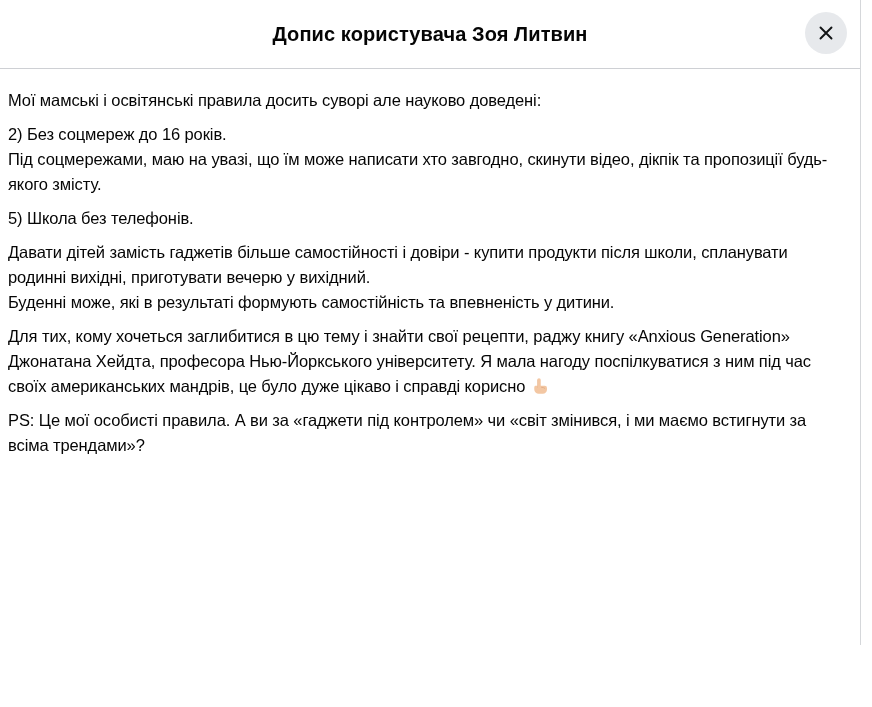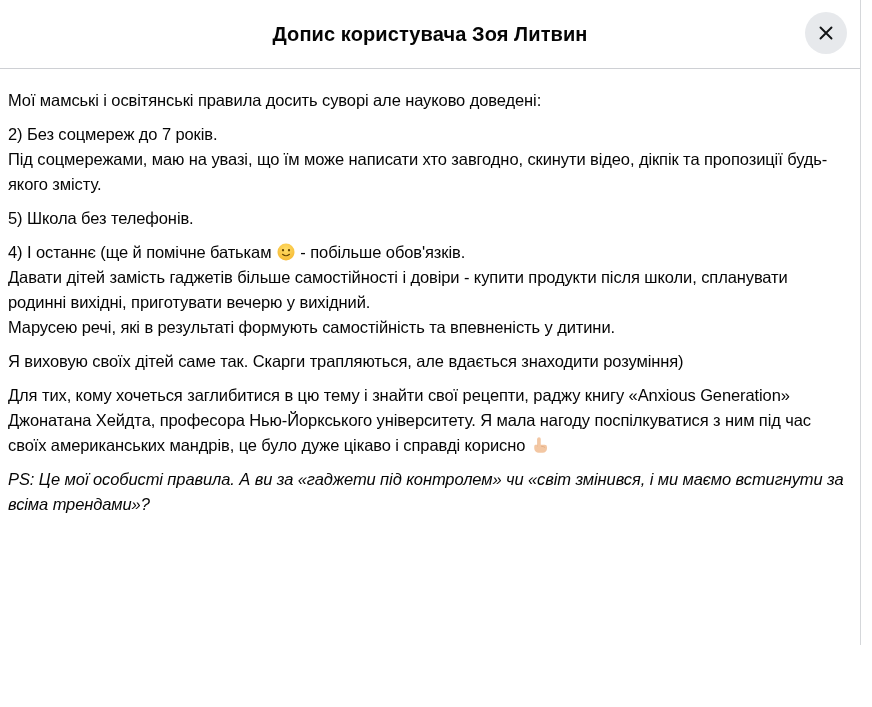--- a/index.html
+++ b/index.html
@@ -70,21 +70,21 @@
     flex: 1;
     padding: 19px 12px 0 8px;
     font-size: 16.5px;
     line-height: 25px;
     color: #050505;
     overflow: hidden;
     letter-spacing: -0.1px;
   }
 
   .paragraph { margin: 0 0 9px 0; }
-  .paragraph:last-child { margin-bottom: 0; font-style: italic; }
+  .paragraph:last-child { margin-bottom: 0; }
 
   .emoji {
     display: inline-block;
     width: 18px;
     height: 18px;
     vertical-align: -3px;
     margin: 0 1px;
   }
   .emoji svg { width: 18px; height: 18px; display: block; }
 </style>
@@ -103,44 +103,29 @@
           </svg>
         </span>
       </button>
     </div>
 
     <div class="post-body">
         <div class="paragraph">
           <div class="line">Мої мамські і освітянські правила досить суворі але науково доведені:</div>
         </div>
         <div class="paragraph">
-          <div class="line">2) Без соцмереж до 7 років.</div>
+          <div class="line">2) Без соцмереж до 16 років.</div>
           <div class="line">Під соцмережами, маю на увазі, що їм може написати хто завгодно, скинути відео, дікпік та пропозиції будь-якого змісту.</div>
         </div>
         <div class="paragraph">
           <div class="line">5) Школа без телефонів.</div>
         </div>
         <div class="paragraph">
-          <div class="line">4) І останнє (ще й помічне батькам <span class="emoji"><svg viewBox="0 0 36 36" aria-hidden="true">
-                <defs>
-                  <radialGradient id="smg" cx="50%" cy="33%" r="75%">
-                    <stop offset="0%" stop-color="#ffdd67"></stop>
-                    <stop offset="100%" stop-color="#f5b62e"></stop>
-                  </radialGradient>
-                </defs>
-                <circle cx="18" cy="18" r="17" fill="url(#smg)"></circle>
-                <circle cx="12" cy="14.5" r="2.3" fill="#664500"></circle>
-                <circle cx="24" cy="14.5" r="2.3" fill="#664500"></circle>
-                <path d="M11 22.5 Q18 28.5 25 22.5" stroke="#664500" stroke-width="2.2" fill="none" stroke-linecap="round"></path>
-              </svg></span> - побільше обов'язків.</div>
           <div class="line">Давати дітей замість гаджетів більше самостійності і довіри  - купити продукти після школи, спланувати родинні вихідні, приготувати вечерю у вихідний.</div>
-          <div class="line">Марусею речі, які в результаті формують самостійність та впевненість у дитини.</div>
-        </div>
-        <div class="paragraph">
-          <div class="line">Я виховую своїх дітей саме так. Скарги трапляються, але вдається знаходити розуміння)</div>
+          <div class="line">Буденні може, які в результаті формують самостійність та впевненість у дитини.</div>
         </div>
         <div class="paragraph">
           <div class="line">Для тих, кому хочеться заглибитися в цю тему і знайти свої рецепти, раджу книгу «Anxious Generation» Джонатана Хейдта, професора Нью-Йоркського університету. Я мала нагоду поспілкуватися з ним під час своїх американських мандрів, це було дуже цікаво і справді корисно <span class="emoji"><svg viewBox="0 0 36 36" aria-hidden="true">
                 <rect x="12.5" y="2.5" width="7" height="20" rx="3.5" fill="#f3c7a3"></rect>
                 <path d="M8.5 17.5 h19 a4.5 4.5 0 0 1 4.5 4.5 v3 a8.5 8.5 0 0 1 -8.5 8.5 h-8 a9 9 0 0 1 -9-9 v-3 a4 4 0 0 1 2-4 z" fill="#f3c7a3"></path>
                 <path d="M21 20.5 q4.5 0.2 6.5 2" stroke="#dba57e" stroke-width="1.4" fill="none" stroke-linecap="round"></path>
                 <path d="M13 22 v-17" stroke="#dba57e" stroke-width="0.8" fill="none" opacity="0.5"></path>
               </svg></span></div>
         </div>
         <div class="paragraph">

